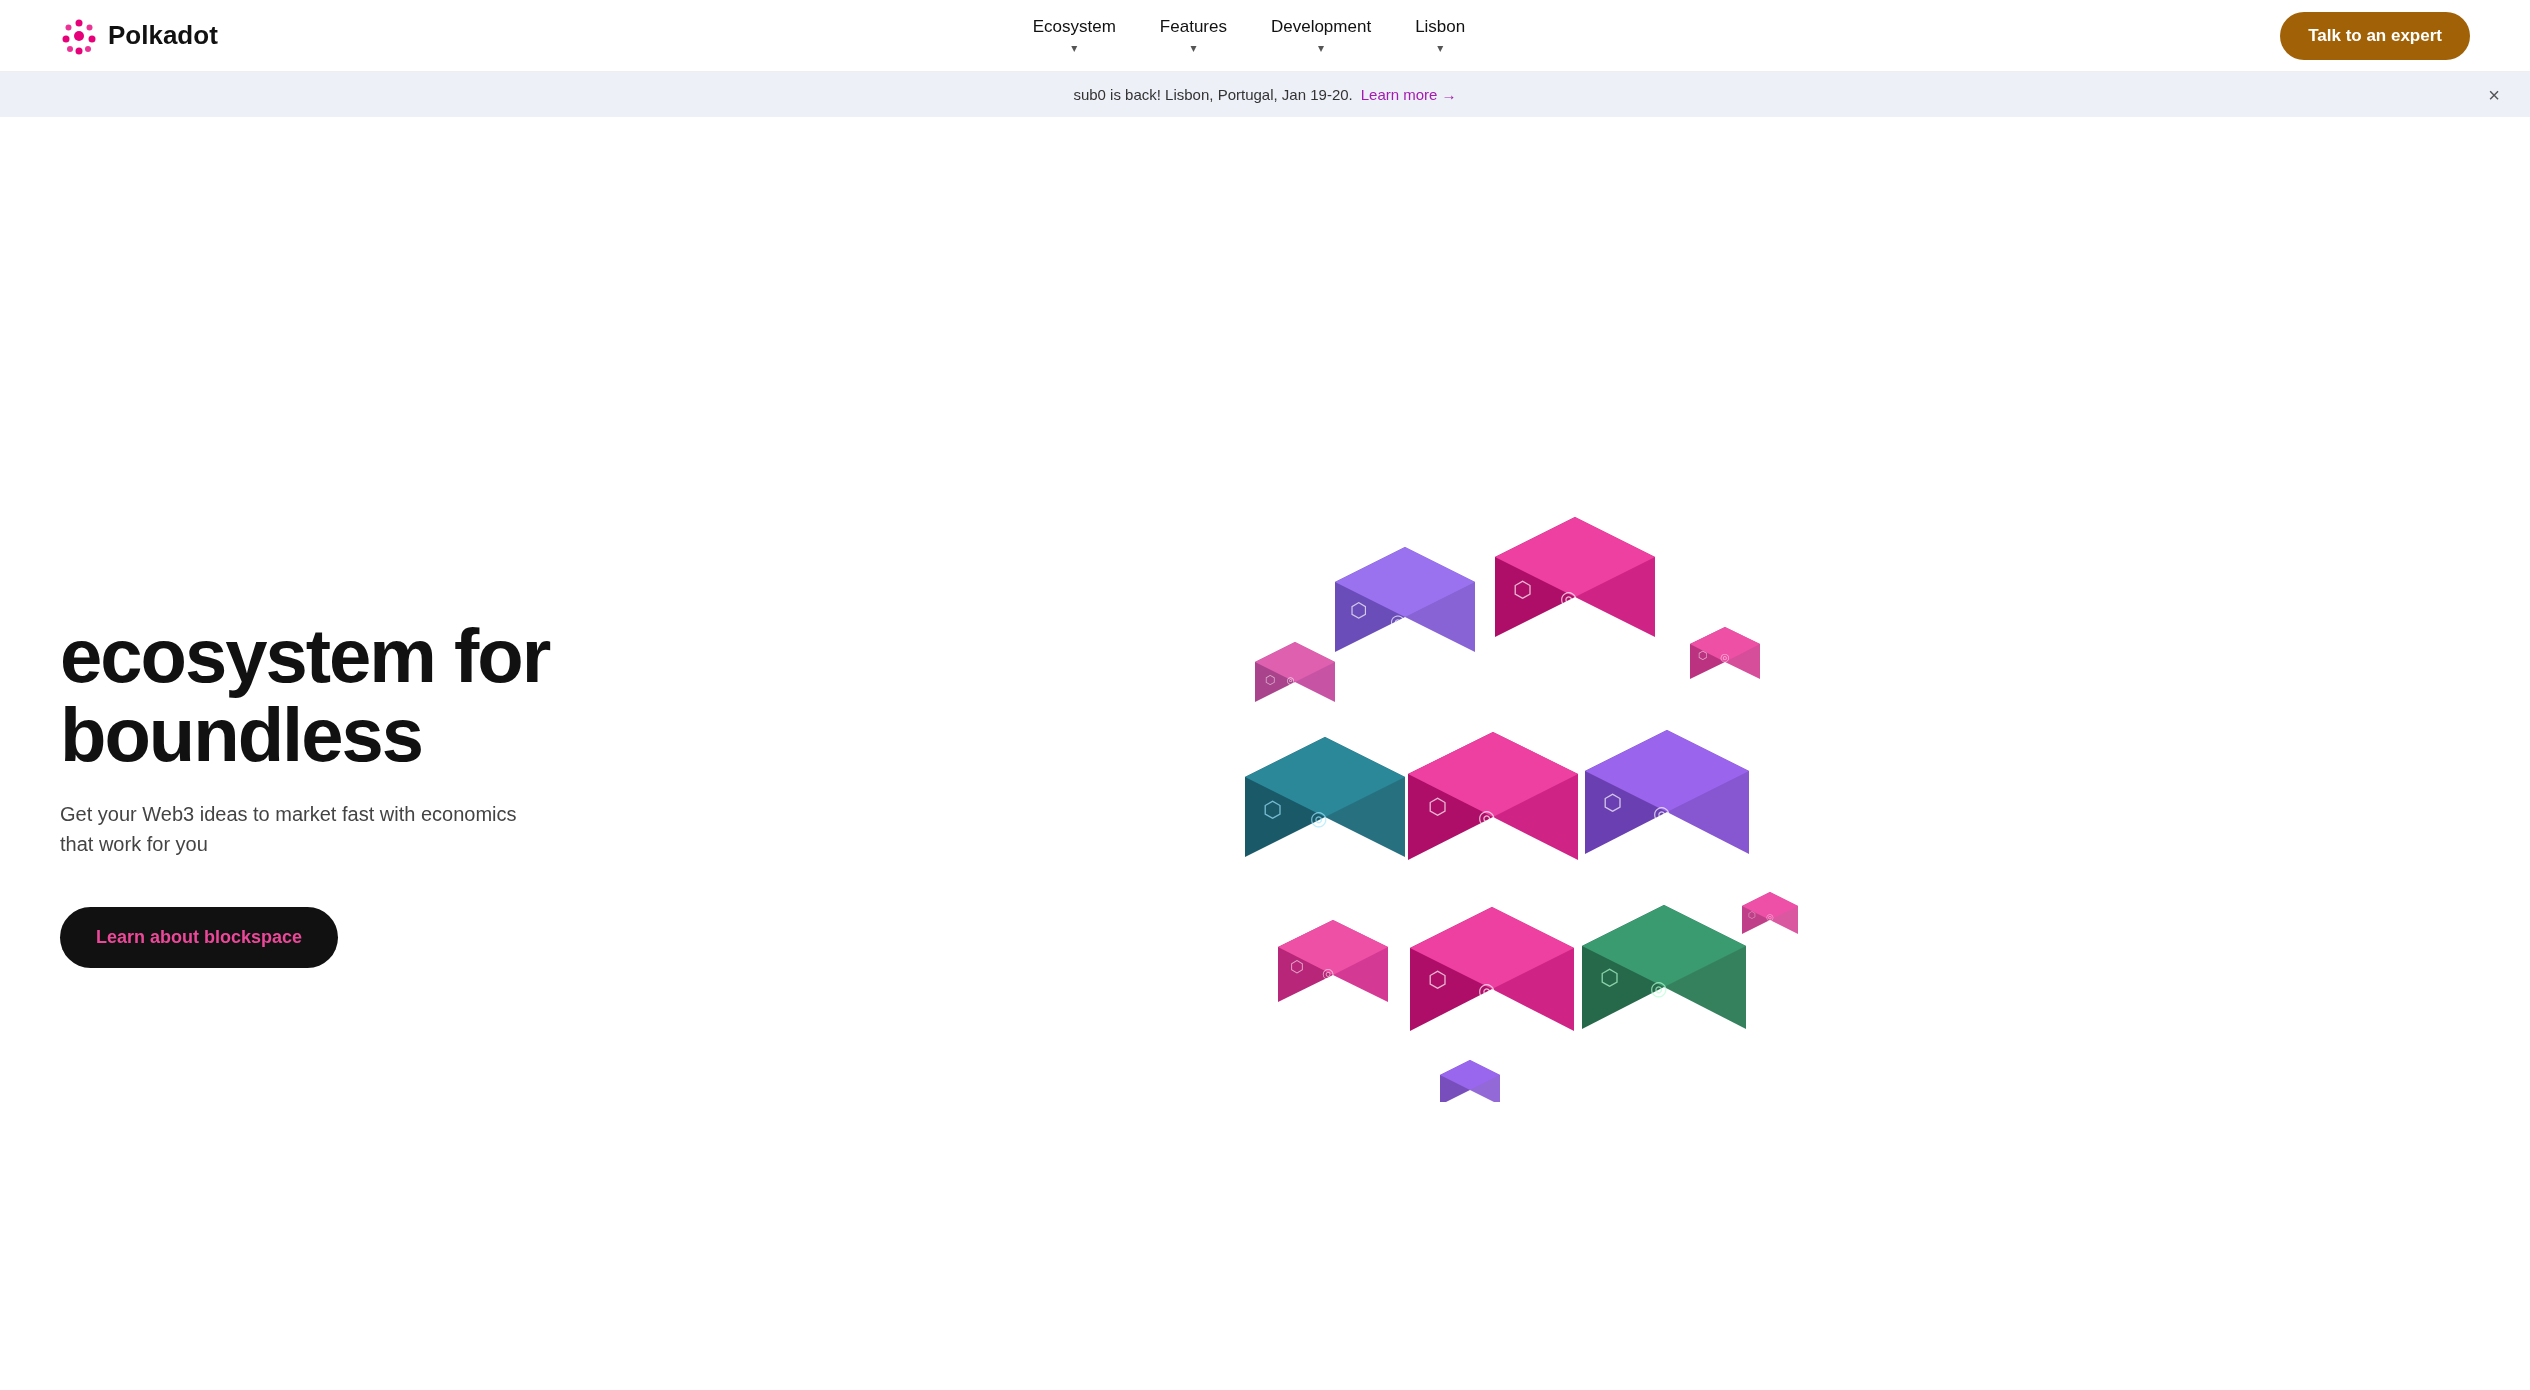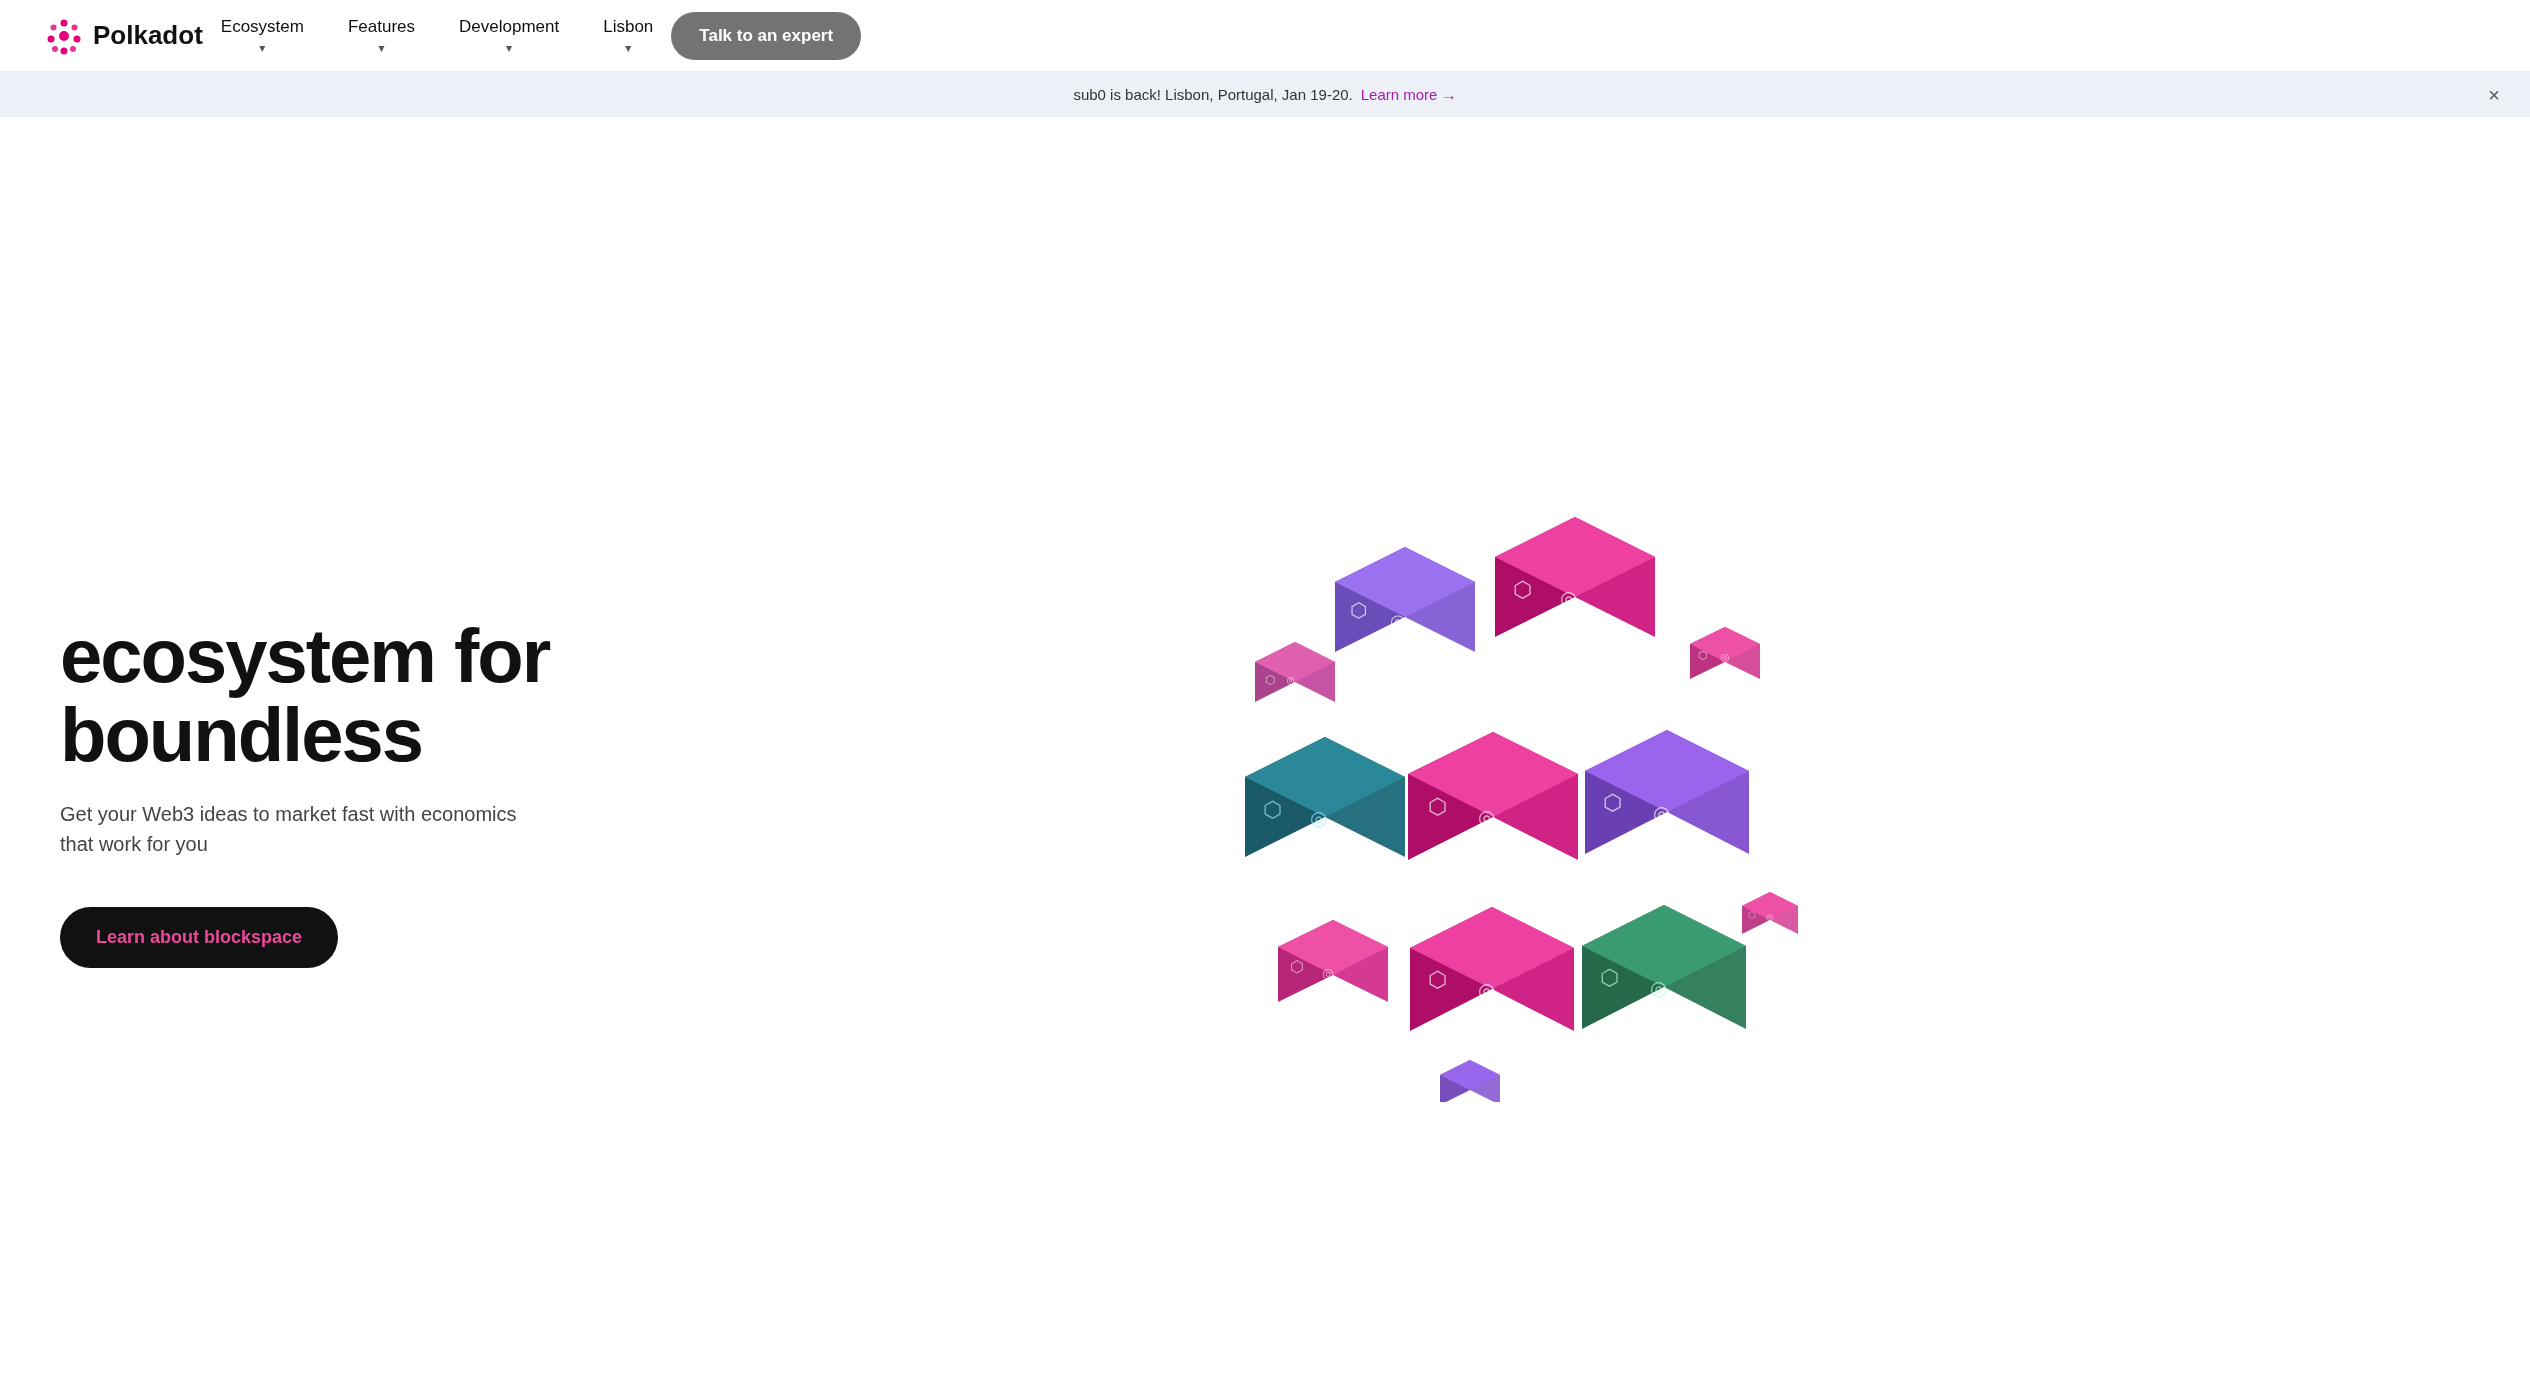--- a/index.html
+++ b/index.html
@@ -1,36 +1,36 @@
 <!DOCTYPE html>
 <html><head>
   <meta charset="utf-8">
   <style>
     * { margin: 0; padding: 0; box-sizing: border-box; }
     body { font-family: 'Helvetica Neue', Arial, sans-serif; background: #fff; overflow-x: hidden; }
 
     
     nav {
-      display: flex; align-items: center; 
-      padding: 0 45px; height: 72px; border-bottom: 1px solid #eee;
+      display: flex; align-items: center; justify-content: space-between;
+      padding: 0 60px; height: 72px; border-bottom: 1px solid #eee;
       background: #fff; position: relative; z-index: 100;
     }
     .nav-logo { display: flex; align-items: center; gap: 10px; text-decoration: none; }
     .nav-logo-text { font-size: 26px; font-weight: 700; color: #111; }
     .nav-links { display: flex; align-items: center; gap: 8px; }
     .nav-link {
       display: flex; align-items: center; gap: 4px;
       padding: 8px 18px; font-size: 17px; color: #111;
       text-decoration: none; cursor: pointer; border-radius: 6px;
       transition: background 0.15s;
       flex-direction: column;
     }
     .chevron { font-size: 12px; color: #555; }
     .nav-cta {
-      background: #737373; color: #fff; border: none;
+      background: #a16207; color: #fff; border: none;
       padding: 14px 28px; border-radius: 50px; font-size: 17px; font-weight: 600;
       cursor: pointer; transition: background 0.2s;
     }
 
     
     .banner {
       background: #eef0f8; display: flex; align-items: center;
       justify-content: center; gap: 8px; padding: 14px 60px;
       font-size: 15px; color: #333; position: relative;
     }

